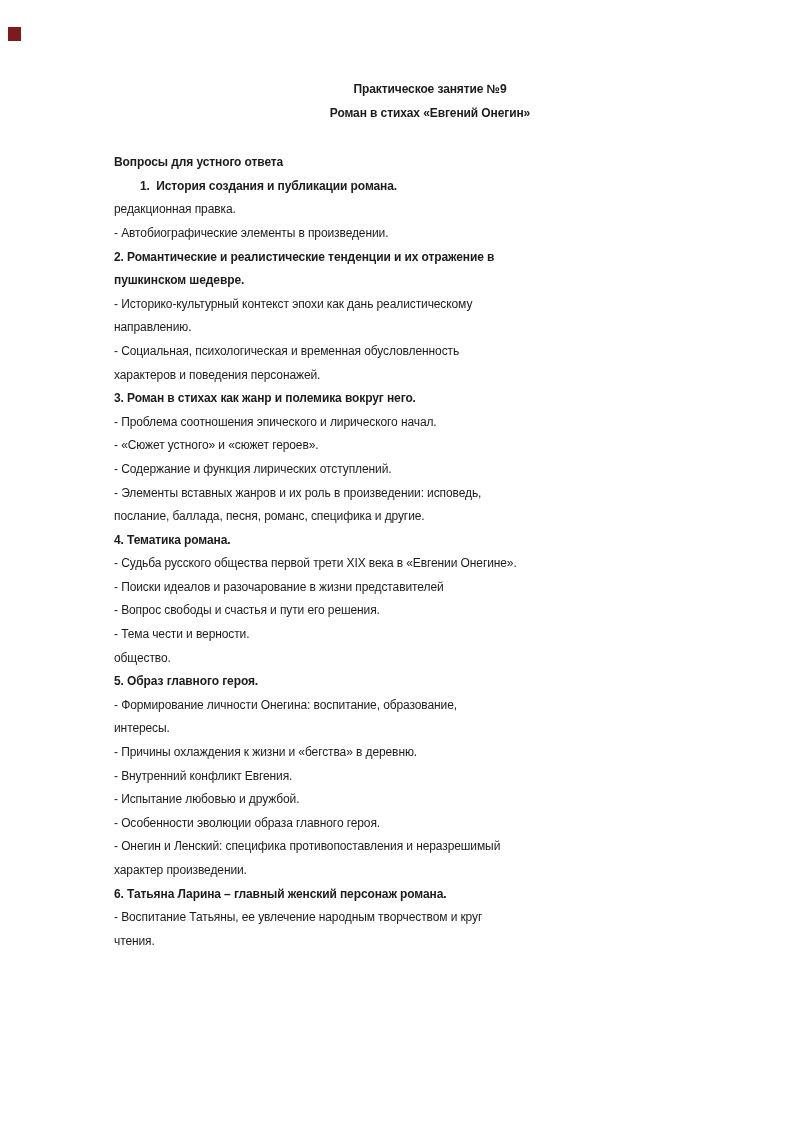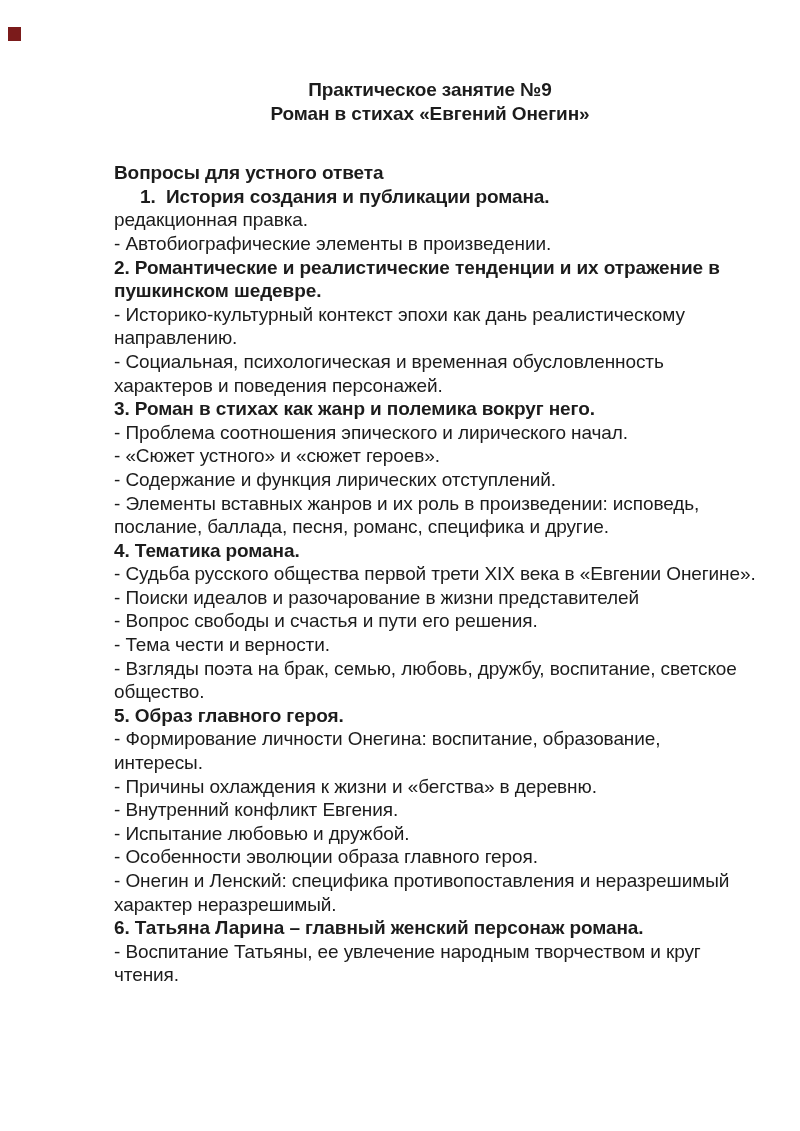--- a/index.html
+++ b/index.html
@@ -21,33 +21,33 @@
     top: 27px;
     width: 13px;
     height: 14px;
   }
   .content {
     position: absolute;
     left: 114px;
     top: 78px;
     width: 632px;
     color: #1c1c1c;
-    font-size: 19px;
+    font-size: 12px;
     line-height: 23.6px;
     letter-spacing: -0.1px;
   }
   .titles {
     text-align: center;
     font-weight: bold;
   }
   .title-line {
     white-space: nowrap;
   }
   .body-lines {
-    margin-top: 36px;
+    margin-top: 26px;
   }
   .line {
     white-space: nowrap;
   }
   .line.bold {
     font-weight: bold;
   }
   .line.indent {
     padding-left: 26px;
   }
@@ -79,29 +79,28 @@
         <div class="line">- Проблема соотношения эпического и лирического начал.</div>
         <div class="line">- «Сюжет устного» и «сюжет героев».</div>
         <div class="line">- Содержание и функция лирических отступлений.</div>
         <div class="line">- Элементы вставных жанров и их роль в произведении: исповедь,</div>
         <div class="line">послание, баллада, песня, романс, специфика и другие.</div>
         <div class="line bold">4. Тематика романа.</div>
         <div class="line">- Судьба русского общества первой трети XIX века в «Евгении Онегине».</div>
         <div class="line">- Поиски идеалов и разочарование в жизни представителей</div>
         <div class="line">- Вопрос свободы и счастья и пути его решения.</div>
         <div class="line">- Тема чести и верности.</div>
-        <div class="line">- Взгляды поэта на брак, семью, любовь, дружбу, воспитание, светское</div>
         <div class="line">общество.</div>
         <div class="line bold">5. Образ главного героя.</div>
         <div class="line">- Формирование личности Онегина: воспитание, образование,</div>
         <div class="line">интересы.</div>
         <div class="line">- Причины охлаждения к жизни и «бегства» в деревню.</div>
         <div class="line">- Внутренний конфликт Евгения.</div>
         <div class="line">- Испытание любовью и дружбой.</div>
         <div class="line">- Особенности эволюции образа главного героя.</div>
         <div class="line">- Онегин и Ленский: специфика противопоставления и неразрешимый</div>
-        <div class="line">характер неразрешимый.</div>
+        <div class="line">характер произведении.</div>
         <div class="line bold">6. Татьяна Ларина – главный женский персонаж романа.</div>
         <div class="line">- Воспитание Татьяны, ее увлечение народным творчеством и круг</div>
         <div class="line">чтения.</div>
       </div>
   </div>
 </div>
 
 </body></html>

